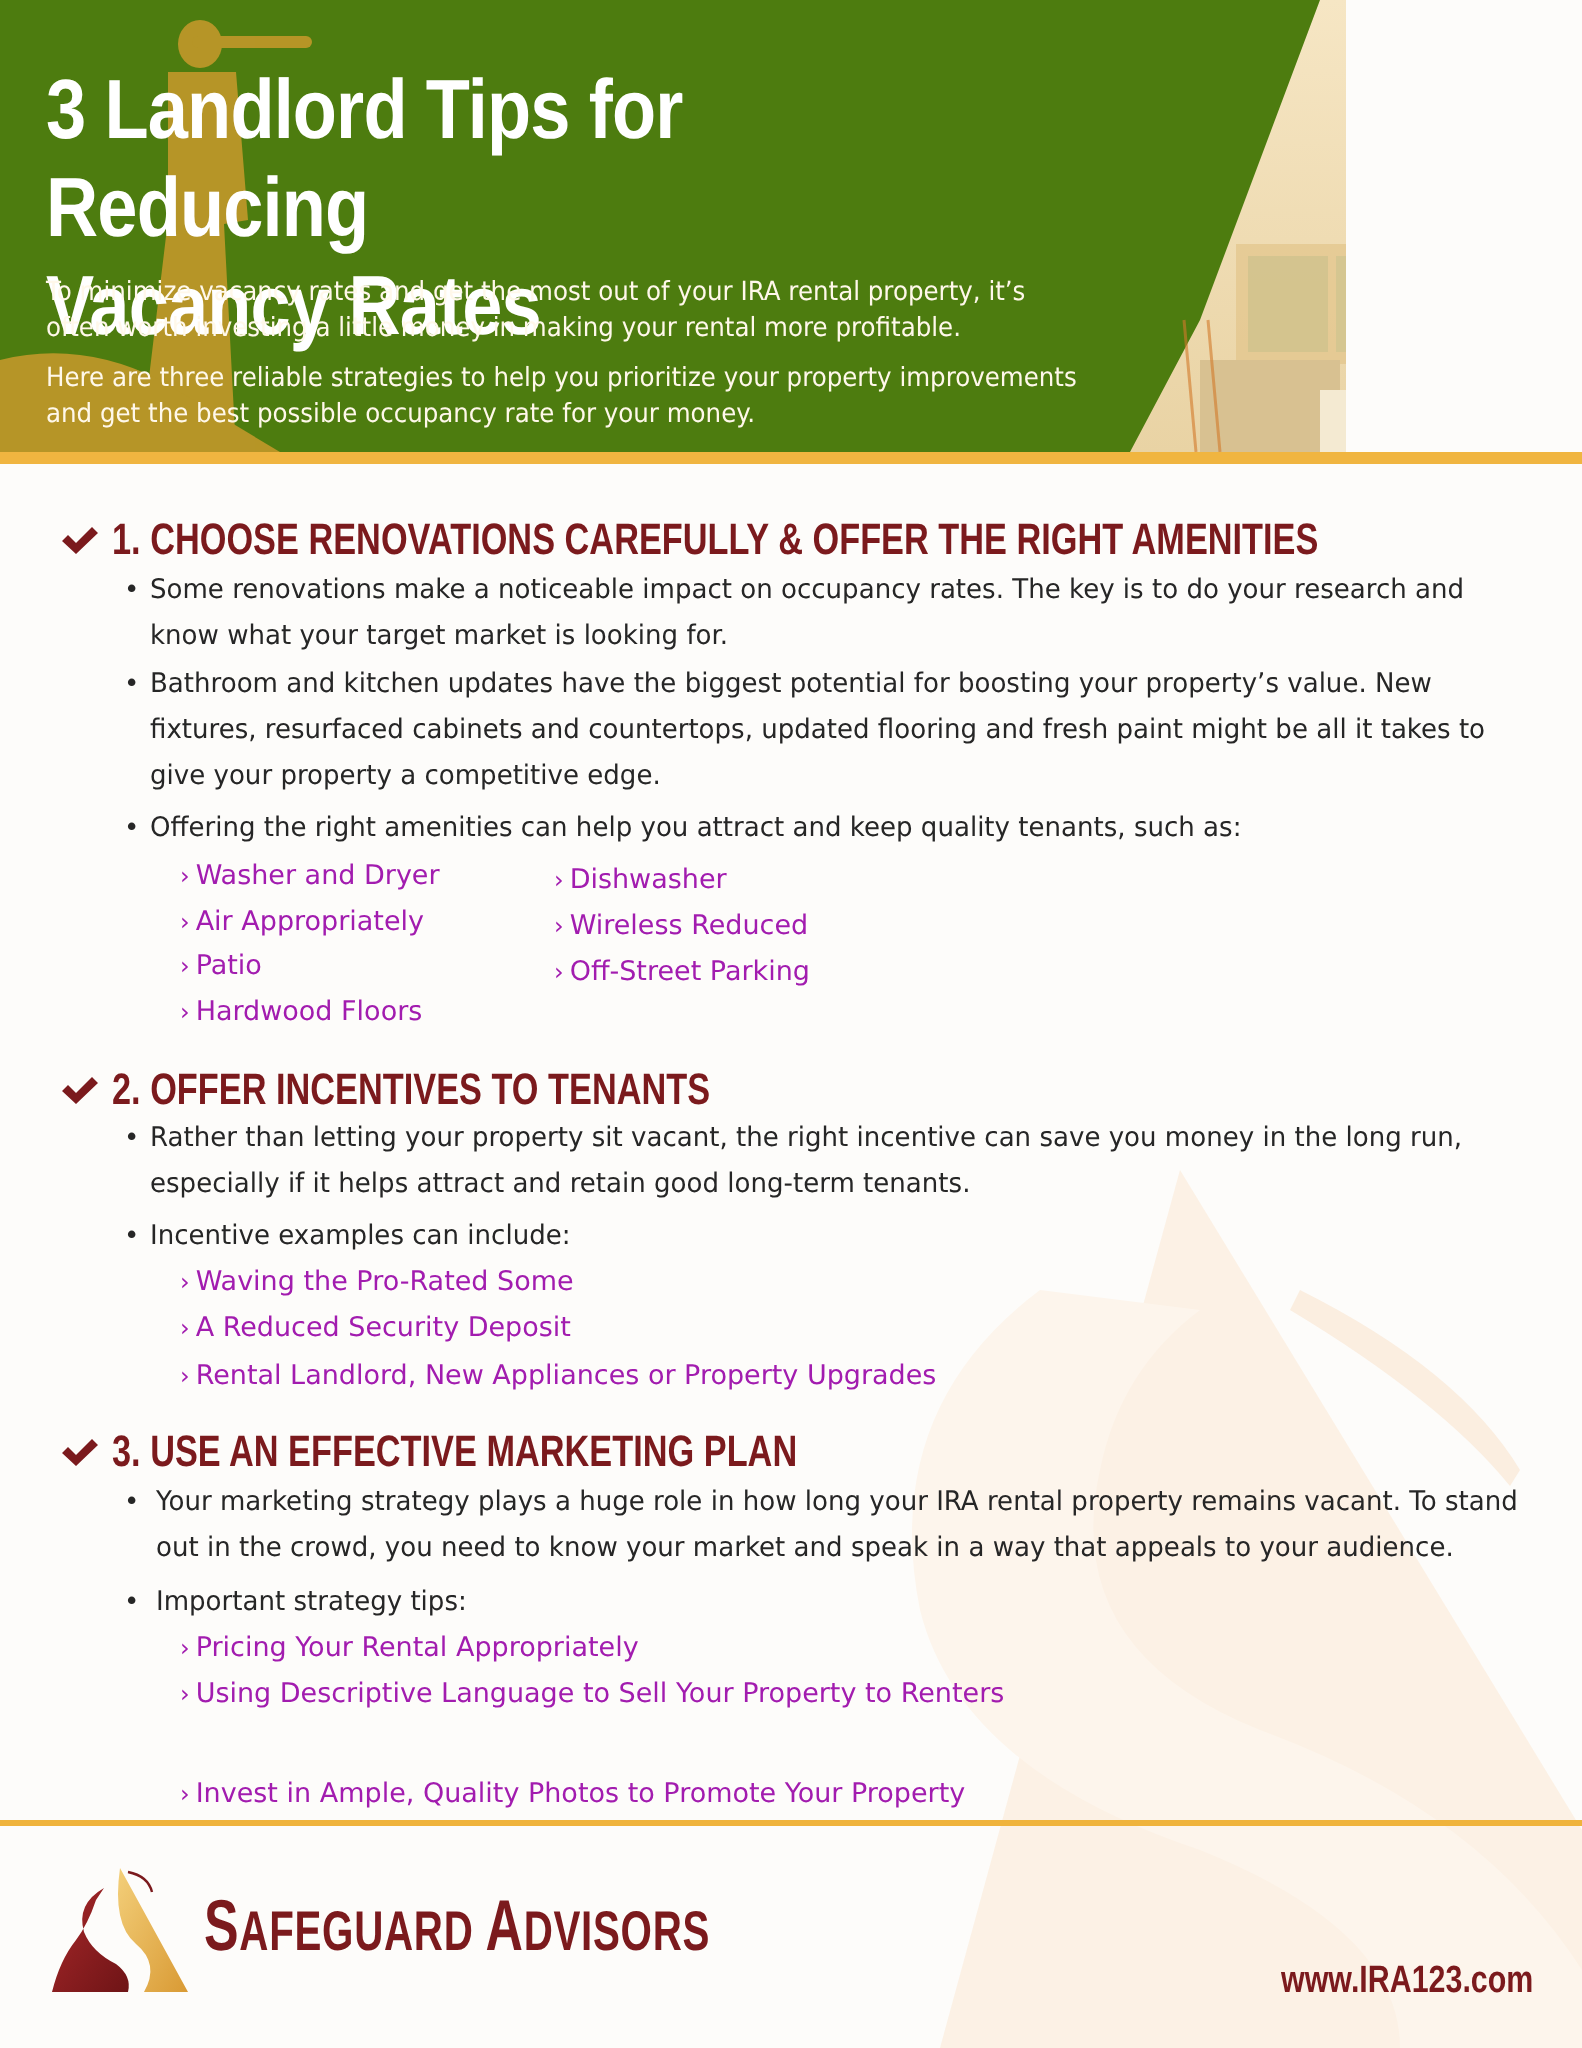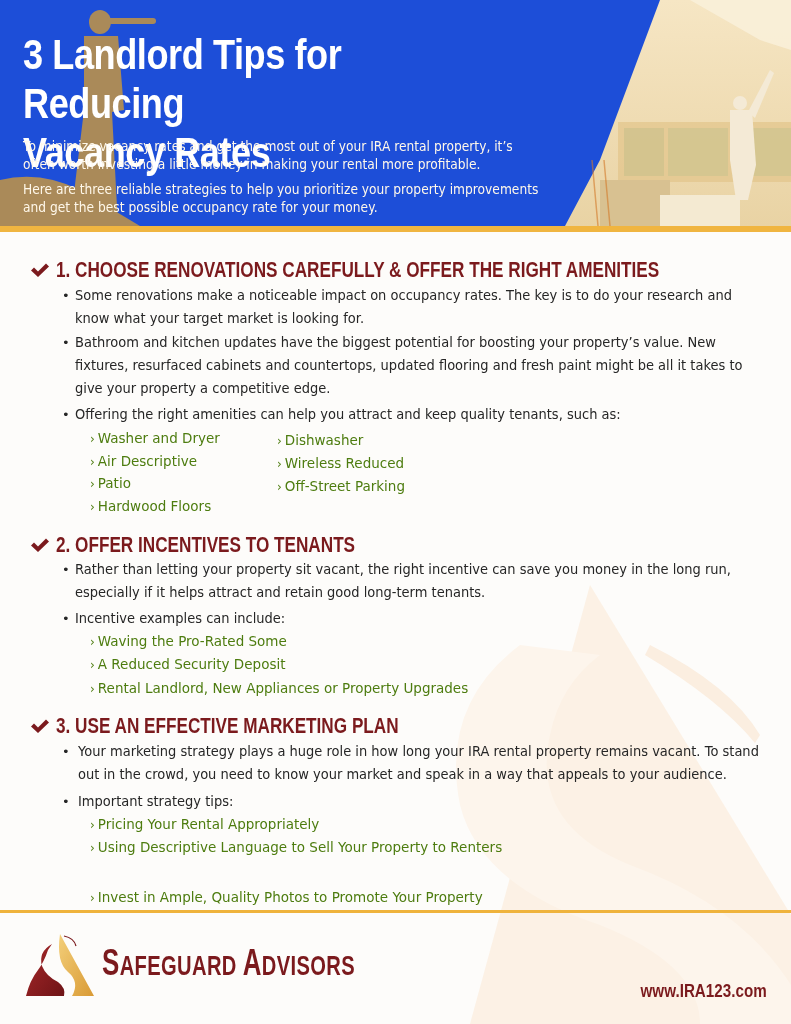--- a/index.html
+++ b/index.html
@@ -5,22 +5,22 @@
     * { margin: 0; padding: 0; box-sizing: border-box; }
     html, body { width: 791px; height: 1024px; overflow: hidden; }
     body {
       position: relative;
       background: #fdfcfa;
       font-family: "DejaVu Sans", sans-serif;
       color: #2a2a2a;
     }
     
     .hero {
-      position: absolute; left: 0; top: 0; width: 791px; height: 226px;
-      background: #1d4ed8;
+      position: absolute; left: 0; top: 0; width: 673px; height: 226px;
+      background: #4d7c0f;
       overflow: hidden;
     }
     .hero-photo {
       position: absolute; left: 0; top: 0; width: 791px; height: 226px;
     }
     .hero-bottom-bar {
       position: absolute; left: 0; top: 226px; width: 791px; height: 6px;
       background: #f0b540;
     }
     .hero-title {
@@ -73,21 +73,21 @@
     .bullet .dot {
       position: absolute; left: 0; top: 0; width: 12px;
       font-size: 13px;
     }
     .bullet .txt {
       display: block; margin-left: 13px;
       transform: scaleX(0.965); transform-origin: left top;
       width: 715px;
     }
     .sub {
-      position: absolute; font-size: 13.5px; line-height: 23px; color: #4d7c0f;
+      position: absolute; font-size: 13.5px; line-height: 23px; color: #a21caf;
       white-space: nowrap;
     }
     .sub .gt { font-size: 12px; margin-right: 3px; }
 
     
     .footer-line {
       position: absolute; left: 0; top: 910px; width: 791px; height: 3px;
       background: #efb33c;
     }
     .logo {
@@ -191,21 +191,21 @@
 <div class="bullet" style="top:331px;">
   <span class="dot">•</span>
   <span class="txt">Bathroom and kitchen updates have the biggest potential for boosting your property’s value. New fixtures, resurfaced cabinets and countertops, updated flooring and fresh paint might be all it takes to give your property a competitive edge.</span>
 </div>
 <div class="bullet" style="top:403px;">
   <span class="dot">•</span>
   <span class="txt">Offering the right amenities can help you attract and keep quality tenants, such as:</span>
 </div>
 
 <div class="sub" style="left:90px; top:427px;"><span class="gt">›</span><span>Washer and Dryer</span></div>
-<div class="sub" style="left:90px; top:450px;"><span class="gt">›</span><span>Air Descriptive</span></div>
+<div class="sub" style="left:90px; top:450px;"><span class="gt">›</span><span>Air Appropriately</span></div>
 <div class="sub" style="left:90px; top:472px;"><span class="gt">›</span><span>Patio</span></div>
 <div class="sub" style="left:90px; top:495px;"><span class="gt">›</span><span>Hardwood Floors</span></div>
 
 <div class="sub" style="left:277px; top:429px;"><span class="gt">›</span><span>Dishwasher</span></div>
 <div class="sub" style="left:277px; top:452px;"><span class="gt">›</span><span>Wireless Reduced</span></div>
 <div class="sub" style="left:277px; top:475px;"><span class="gt">›</span><span>Off-Street Parking</span></div>
 
 <div class="section" style="top:532px;">
   <div class="sec-heading">
     <svg class="check-icon" viewBox="0 0 20 16">

